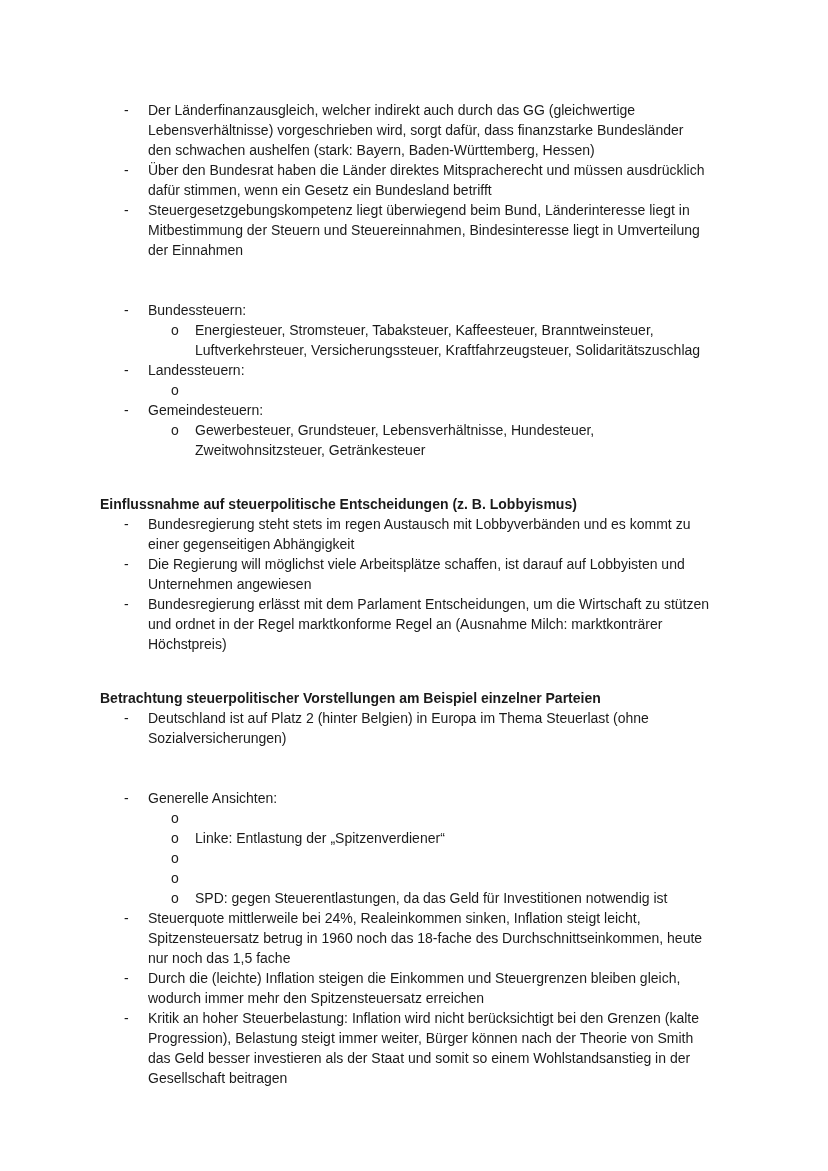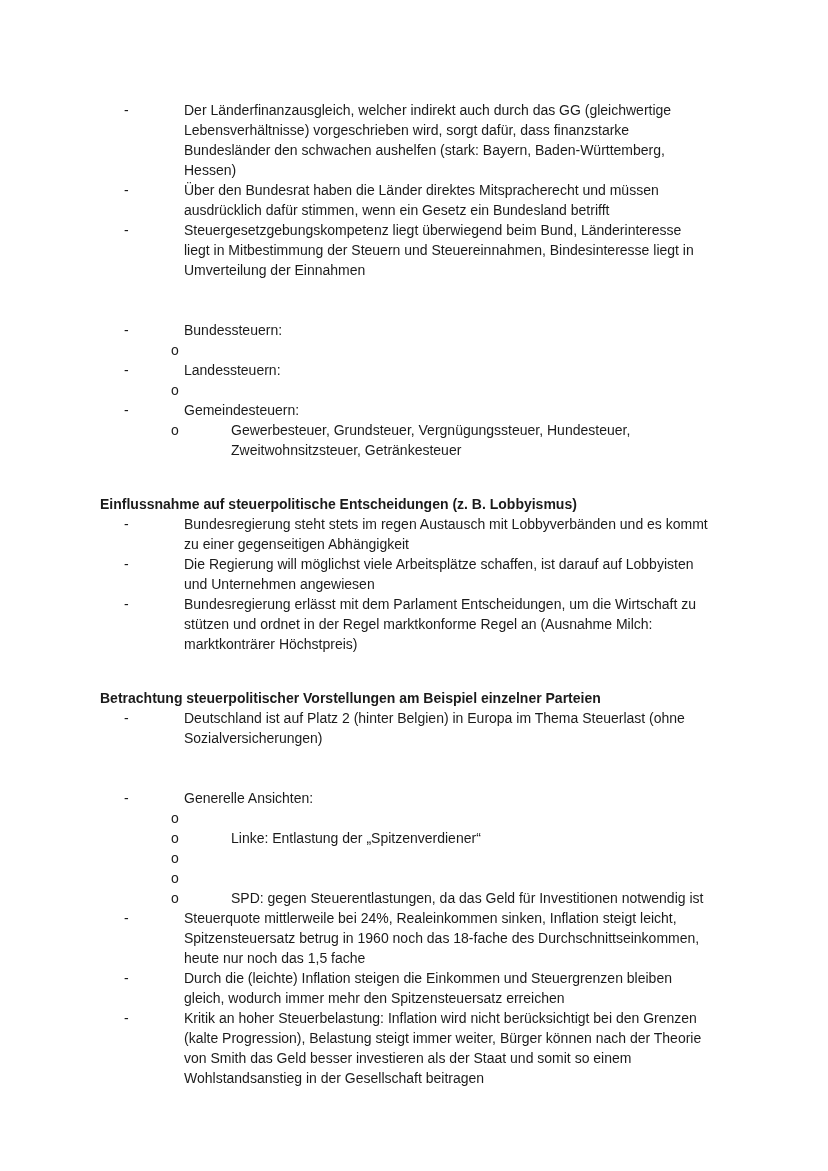--- a/index.html
+++ b/index.html
@@ -42,21 +42,20 @@
   .bullet.level-1 .marker {
     margin-left: 24px;
     width: 24px;
   }
   .bullet.level-2 .marker {
     margin-left: 71px;
     width: 24px;
   }
   .bullet .text {
     flex: 1 1 auto;
-    margin-left: 36px;
   }
   .spacer {
     height: 20px;
   }
 </style>
 </head>
 <body>
 
 <div class="page">
   <div>
@@ -73,35 +72,36 @@
         <span class="text">Steuergesetzgebungskompetenz liegt überwiegend beim Bund, Länderinteresse liegt in Mitbestimmung der Steuern und Steuereinnahmen, Bindesinteresse liegt in Umverteilung der Einnahmen</span>
       </div>
       <div class="spacer"></div>
       <div class="spacer"></div>
       <div class="block bullet level-1">
         <span class="marker">-</span>
         <span class="text">Bundessteuern:</span>
       </div>
       <div class="block bullet level-2">
         <span class="marker">o</span>
+        <span class="text">Energiesteuer, Stromsteuer, Tabaksteuer, Kaffeesteuer, Branntweinsteuer, Luftverkehrsteuer, Versicherungssteuer, Kraftfahrzeugsteuer, Solidaritätszuschlag</span>
       </div>
       <div class="block bullet level-1">
         <span class="marker">-</span>
         <span class="text">Landessteuern:</span>
       </div>
       <div class="block bullet level-2">
         <span class="marker">o</span>
       </div>
       <div class="block bullet level-1">
         <span class="marker">-</span>
         <span class="text">Gemeindesteuern:</span>
       </div>
       <div class="block bullet level-2">
         <span class="marker">o</span>
-        <span class="text">Gewerbesteuer, Grundsteuer, Vergnügungssteuer, Hundesteuer, Zweitwohnsitzsteuer, Getränkesteuer</span>
+        <span class="text">Gewerbesteuer, Grundsteuer, Lebensverhältnisse, Hundesteuer, Zweitwohnsitzsteuer, Getränkesteuer</span>
       </div>
       <div class="spacer"></div>
       <h2 class="block heading">Einflussnahme auf steuerpolitische Entscheidungen (z. B. Lobbyismus)</h2>
       <div class="block bullet level-1">
         <span class="marker">-</span>
         <span class="text">Bundesregierung steht stets im regen Austausch mit Lobbyverbänden und es kommt zu einer gegenseitigen Abhängigkeit</span>
       </div>
       <div class="block bullet level-1">
         <span class="marker">-</span>
         <span class="text">Die Regierung will möglichst viele Arbeitsplätze schaffen, ist darauf auf Lobbyisten und Unternehmen angewiesen</span>

